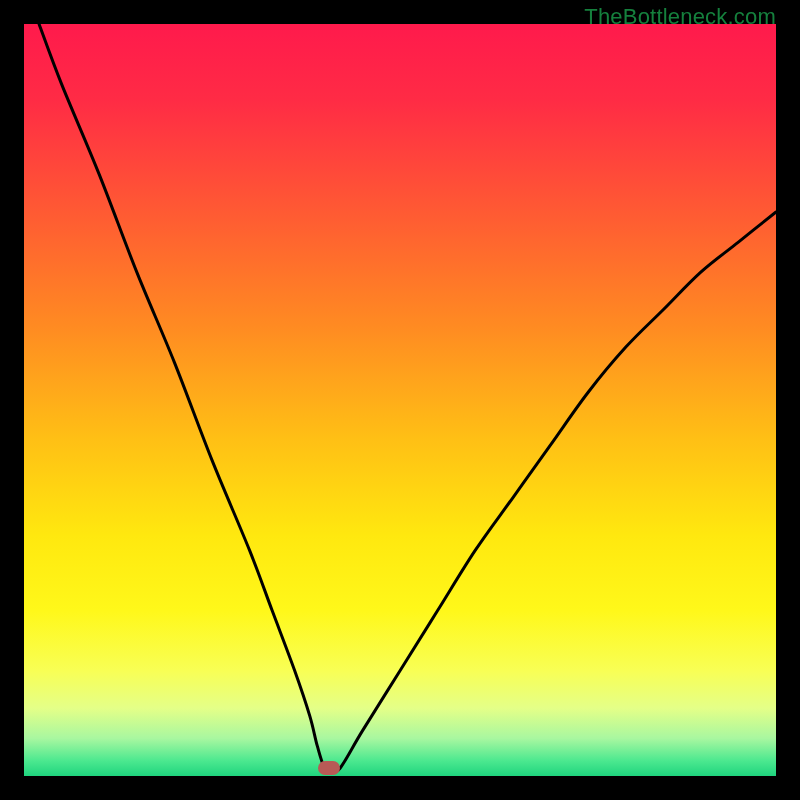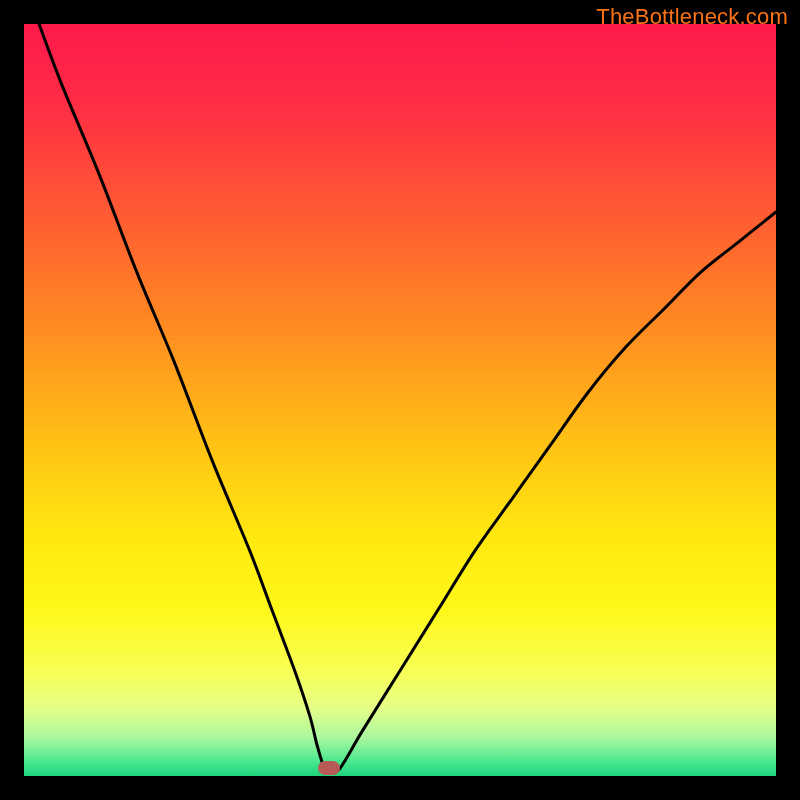--- a/index.html
+++ b/index.html
@@ -22,22 +22,22 @@
   .plot-area {
     position: absolute;
     left: 0;
     top: 0;
     width: 752px;
     height: 752px;
   }
   .watermark {
     position: absolute;
     top: 4px;
-    right: 12px;
-    color: #f97316;
+    right: 24px;
+    color: #15803d;
     font-size: 22px;
     font-weight: 500;
     letter-spacing: 0.2px;
   }
   .marker {
     position: absolute;
     width: 22px;
     height: 14px;
     border-radius: 7px;
     transform: translate(-50%, -50%);

